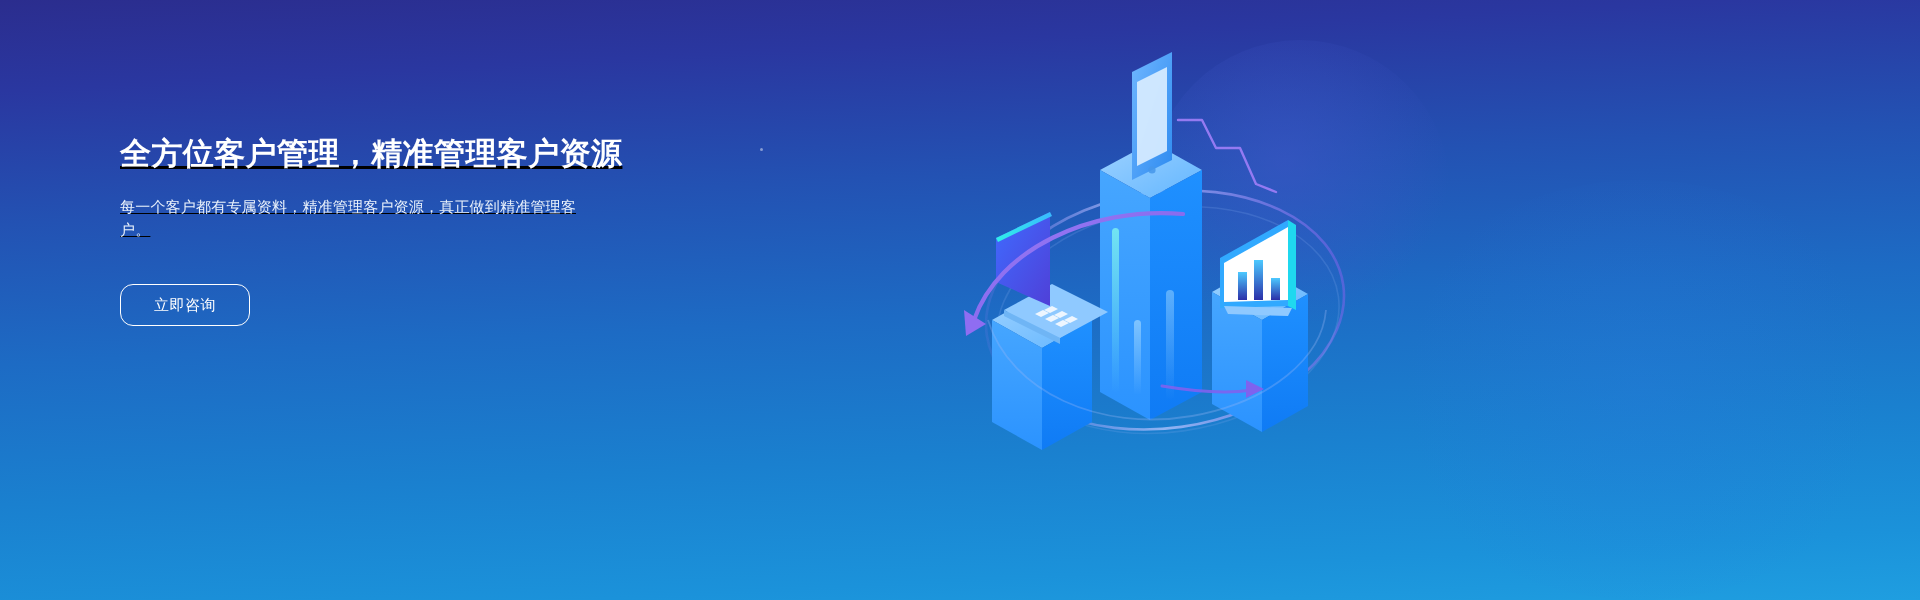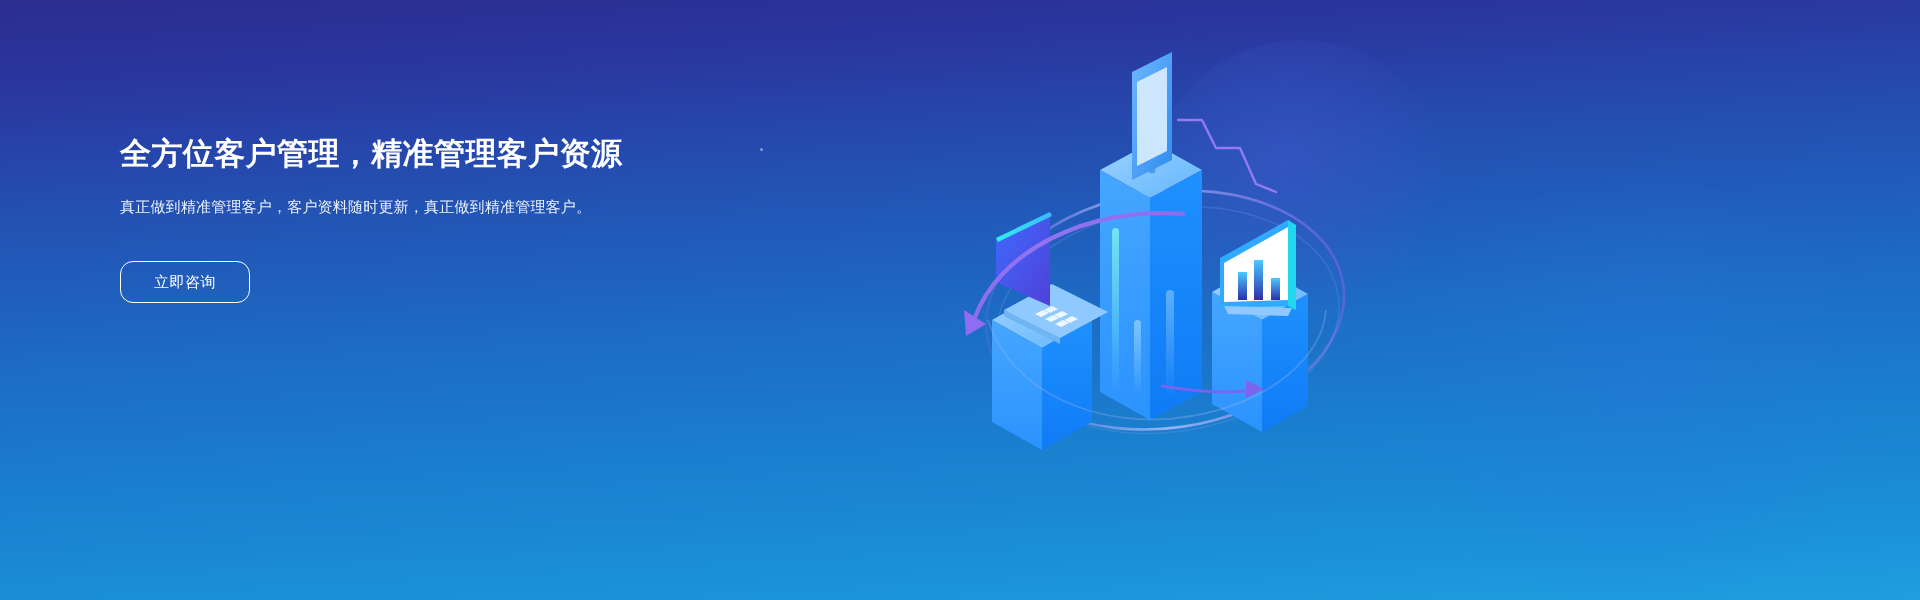--- a/index.html
+++ b/index.html
@@ -45,20 +45,21 @@
     border-radius: 50%;
     background: rgba(255,255,255,.45);
   }
 
   
   .copy {
     position: absolute;
     left: 120px;
     top: 132px;
     width: 620px;
+    text-decoration: underline;
   }
   .headline {
     margin: 0;
     font-size: 31px;
     line-height: 44px;
     font-weight: 700;
     color: #ffffff;
     letter-spacing: .4px;
     white-space: nowrap;
   }
@@ -104,21 +105,21 @@
 
 <div id="stage">
 
   <div class="blob blob-a"></div>
   <div class="blob blob-b"></div>
   <div class="speck" style="left:760px; top:148px;"></div>
 
   <div class="copy">
     <h1 class="headline">全方位客户管理，精准管理客户资源</h1>
 
-    <p class="subcopy">真正做到精准管理客户，客户资料随时更新，真正做到精准管理客户。</p>
+    <p class="subcopy">每一个客户都有专属资料，精准管理客户资源，真正做到精准管理客户。</p>
 
     <button class="cta">立即咨询</button>
   </div>
 
   <div class="art">
     <svg width="420" height="560" viewBox="0 0 420 560" xmlns="http://www.w3.org/2000/svg">
       <defs>
         <linearGradient id="gPillarFront" x1="0" y1="0" x2="0" y2="1">
           <stop offset="0%" stop-color="#1f90ff"></stop>
           <stop offset="100%" stop-color="#0f7bf5"></stop>

